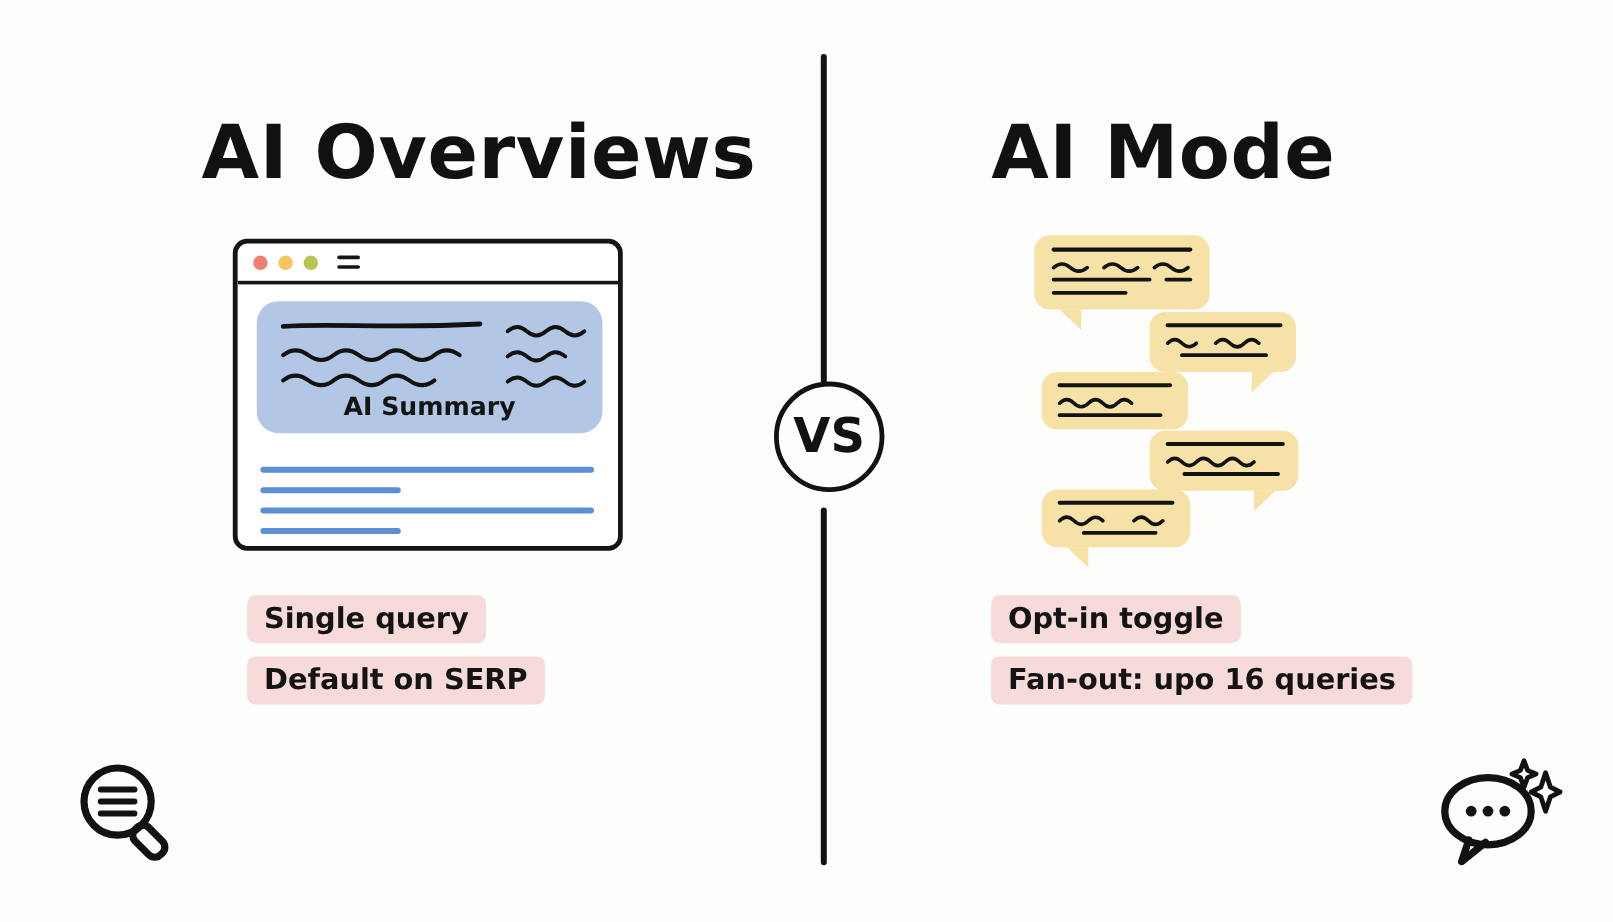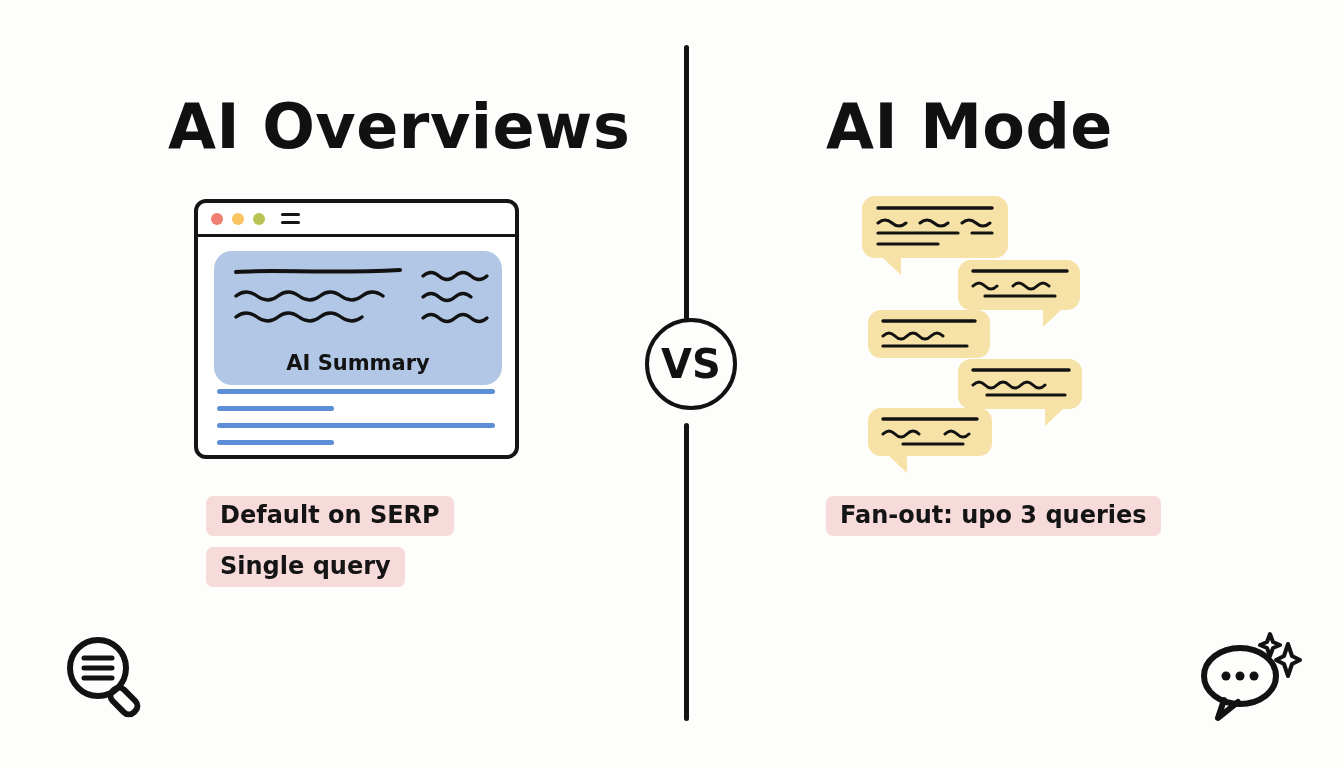--- a/index.html
+++ b/index.html
@@ -53,21 +53,21 @@
     display:flex;align-items:center;padding-left:13px;gap:9px;box-sizing:border-box;
   }
   .dot{width:12px;height:12px;border-radius:50%;}
   .dot.red{background:#ee7f72;}
   .dot.yellow{background:#f7c45f;}
   .dot.green{background:#b7c352;}
   .hamburger{margin-left:7px;display:flex;flex-direction:column;gap:5px;}
   .hamburger i{display:block;width:19px;height:3px;background:#151515;border-radius:2px;}
 
   .summary-box{
-    position:absolute;left:16px;top:48px;width:288px;height:134px;
+    position:absolute;left:16px;top:48px;width:288px;height:110px;
     background:#b2c7e5;border-radius:18px;box-sizing:border-box;
   }
   .sq{position:absolute;}
   .sq svg{display:block;}
   .summary-label{
     position:absolute;left:0;right:0;bottom:10px;text-align:center;
     font-family:"DejaVu Sans", sans-serif;font-weight:700;font-size:21px;color:#131313;
   }
 
   .result-lines{position:absolute;left:19px;top:186px;width:288px;}
@@ -275,26 +275,27 @@
       <span class="bline" style="left:33px;top:33px">
         <svg width="80" height="6">
             <path d="M2 3 H62" stroke="#121212" stroke-width="3.2" fill="none" stroke-linecap="round"></path>
           </svg>
       </span>
       <span class="tail left"></span>
     </div>
   </div>
 
   <div class="features" id="features-left">
+    <div class="feature-row"><span class="feature">Single query</span></div>
     <div class="feature-row"><span class="feature">Default on SERP</span></div>
-    <div class="feature-row"><span class="feature">Single query</span></div>
   </div>
 
   <div class="features" id="features-right">
-    <div class="feature-row"><span class="feature">Fan-out: upo 3 queries</span></div>
+    <div class="feature-row"><span class="feature">Opt-in toggle</span></div>
+    <div class="feature-row"><span class="feature">Fan-out: upo 16 queries</span></div>
   </div>
 
   <div class="corner-icon" id="icon-search">
     <svg width="96" height="96" viewBox="0 0 96 96">
       <circle cx="40" cy="38" r="28" stroke="#121212" stroke-width="6" fill="none"></circle>
       <path d="M26 28 H54 M26 38 H54 M26 48 H54" stroke="#121212" stroke-width="5" stroke-linecap="round" fill="none"></path>
       <rect x="58" y="56" width="16" height="30" rx="7" transform="rotate(-45 66 71)" stroke="#121212" stroke-width="6" fill="none"></rect>
     </svg>
   </div>
 

